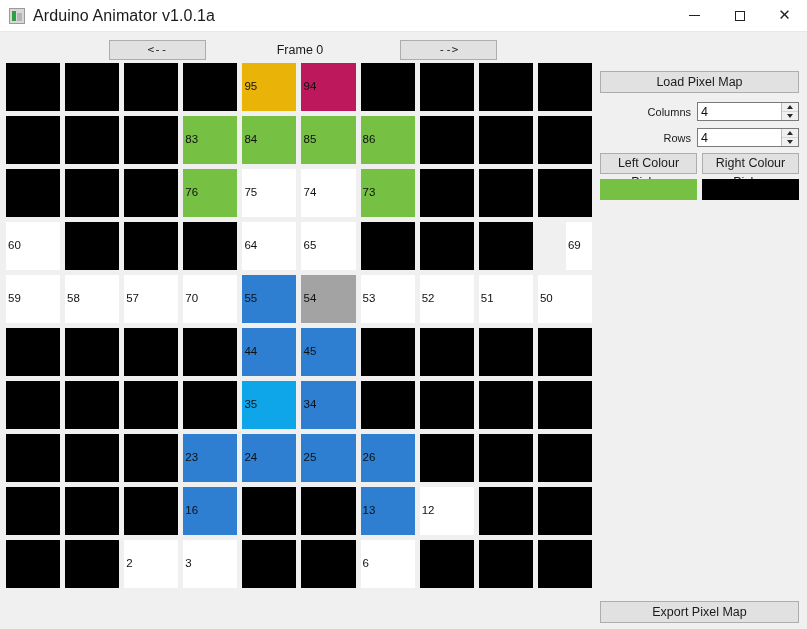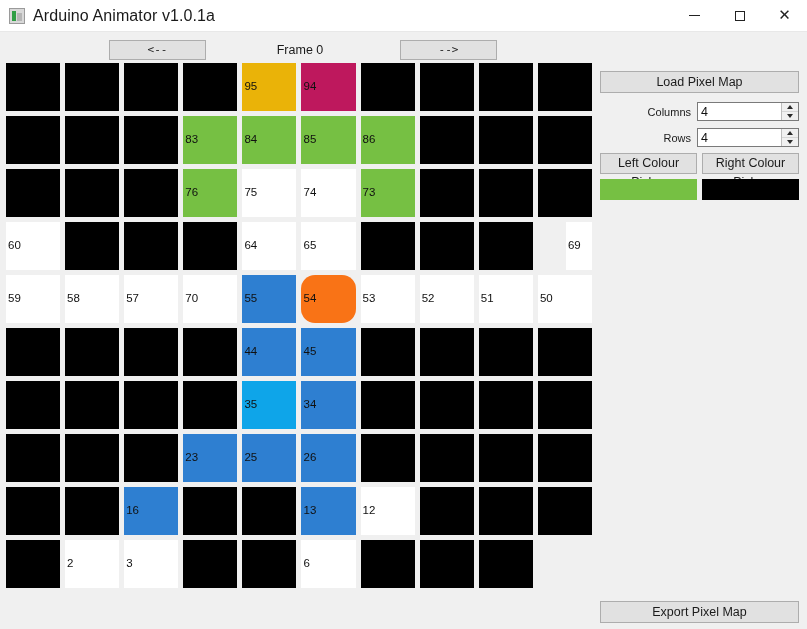--- a/index.html
+++ b/index.html
@@ -417,21 +417,21 @@
       </div>
       <div class="cell" style="background: rgb(255, 255, 255);">
         <span class="num">57</span>
       </div>
       <div class="cell" style="background: rgb(255, 255, 255);">
         <span class="num">70</span>
       </div>
       <div class="cell" style="background: rgb(46, 127, 209);">
         <span class="num">55</span>
       </div>
-      <div class="cell" style="background: #f97316; border-radius: 14px;">
+      <div class="cell" style="background: #a3a3a3;">
         <span class="num">54</span>
       </div>
       <div class="cell" style="background: rgb(255, 255, 255);">
         <span class="num">53</span>
       </div>
       <div class="cell" style="background: rgb(255, 255, 255);">
         <span class="num">52</span>
       </div>
       <div class="cell" style="background: rgb(255, 255, 255);">
         <span class="num">51</span>
@@ -503,20 +503,23 @@
         <span class="num">20</span>
       </div>
       <div class="cell dark" style="background: rgb(0, 0, 0);">
         <span class="num">21</span>
       </div>
       <div class="cell dark" style="background: rgb(0, 0, 0);">
         <span class="num">22</span>
       </div>
       <div class="cell" style="background: rgb(46, 127, 209);">
         <span class="num">23</span>
+      </div>
+      <div class="cell" style="background: rgb(46, 127, 209);">
+        <span class="num">24</span>
       </div>
       <div class="cell" style="background: rgb(46, 127, 209);">
         <span class="num">25</span>
       </div>
       <div class="cell" style="background: rgb(46, 127, 209);">
         <span class="num">26</span>
       </div>
       <div class="cell dark" style="background: rgb(0, 0, 0);">
         <span class="num">27</span>
       </div>

